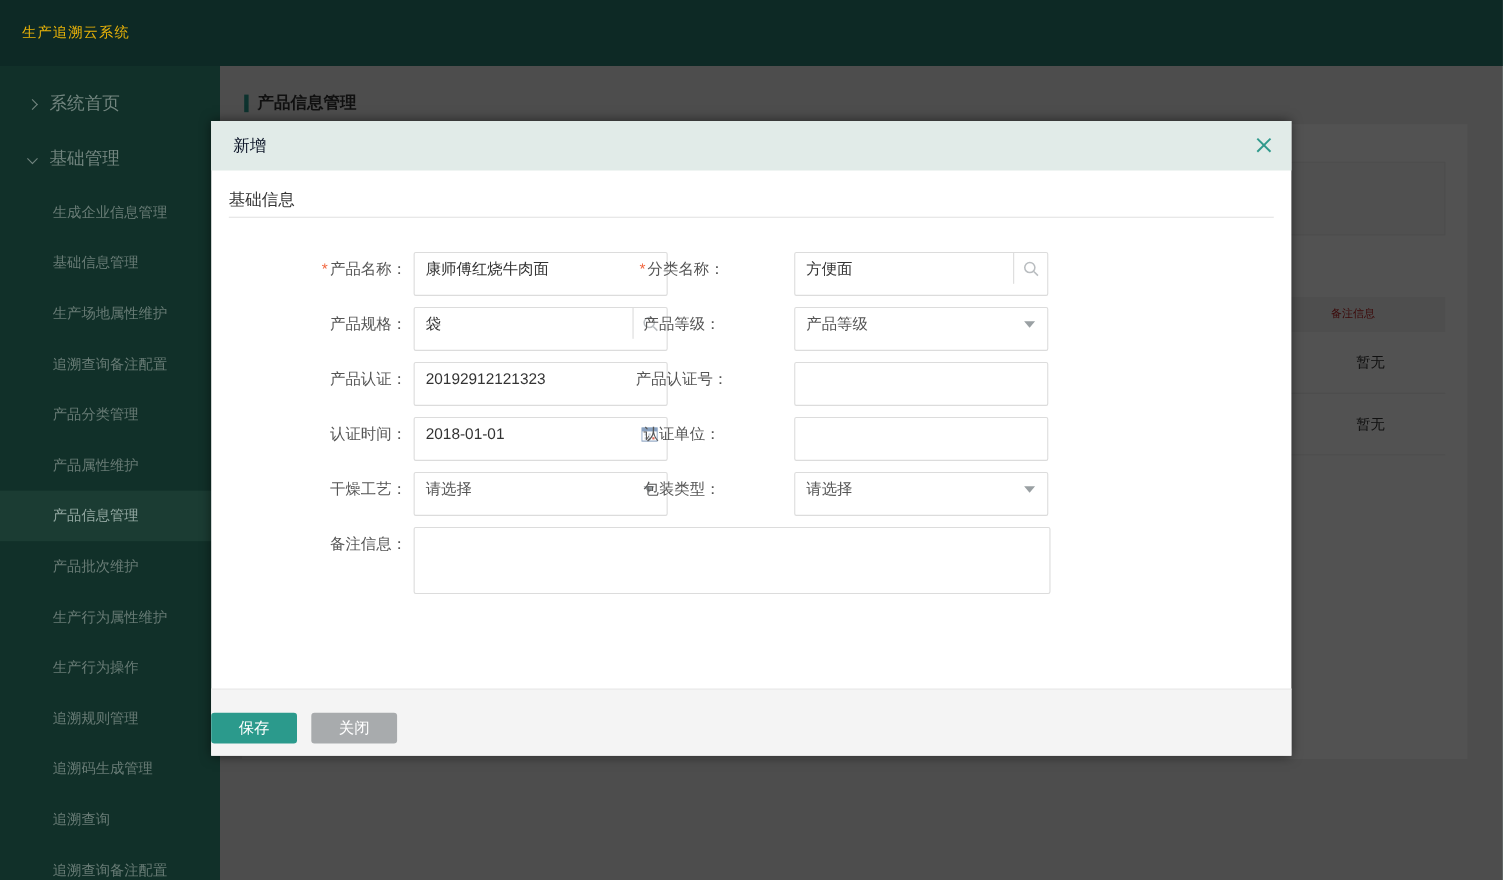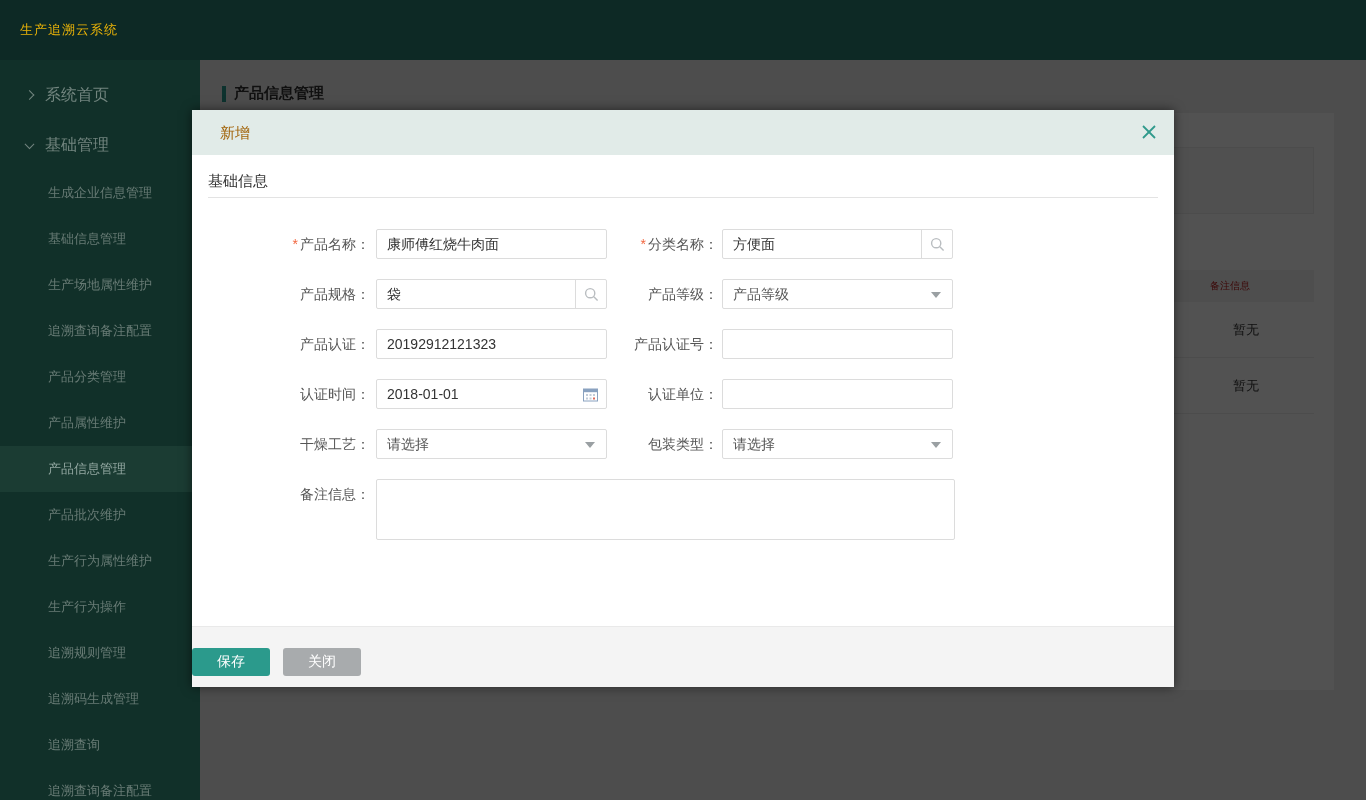--- a/index.html
+++ b/index.html
@@ -40,32 +40,32 @@
   .bg-trow { position:absolute; left:20px; width:1074px; height:56px; border-bottom:1px solid #ebebeb; }
   .bg-trow span { position:absolute; left:993px; top:50%; transform:translateY(-50%);
     font-size:13px; color:#333; }
   .overlay { position:absolute; left:0; top:0; width:1166px; height:740px;
     background:rgba(0,0,0,0.68); z-index:4; }
 
   
   .modal { position:absolute; left:192px; top:110px; width:982px; height:577px;
     background:#ffffff; z-index:10; box-shadow:0 0 10px rgba(0,0,0,0.55); }
   .modal-header { position:absolute; left:0; top:0; width:982px; height:45px; background:#e1ebe8; }
-  .modal-title { position:absolute; left:28px; top:0; line-height:45px; font-size:15px; color:#a16207; }
+  .modal-title { position:absolute; left:20px; top:0; line-height:45px; font-size:15px; color:#0f172a; }
   .modal-close { position:absolute; right:16px; top:13px; width:18px; height:18px; cursor:pointer; }
   .section-title { position:absolute; left:16px; top:62px; font-size:15px; color:#333; }
   .section-line { position:absolute; left:16px; right:16px; top:87px; border-bottom:1px solid #e3e3e3; }
 
   .frow { position:absolute; left:0; width:982px; height:30px; }
   .flabel { position:absolute; top:0; height:30px; line-height:30px; text-align:right;
     font-size:14px; color:#555; }
   .flabel.l { left:0; width:178px; }
-  .flabel.r { left:330px; width:196px; }
+  .flabel.r { left:330px; width:196px;text-align:center; }
   .req { color:#f2663f; margin-right:2px; }
-  .fbox { position:absolute; top:0; width:231px; height:30px; border:1px solid #dcdcdc;
+  .fbox { position:absolute; top:0; width:231px; height:40px; border:1px solid #dcdcdc;
     border-radius:2px; background:#fff; font-size:14px; color:#333; }
   .fbox.l { left:184px; } .fbox.r { left:530px; }
   .fbox .ival { position:absolute; left:10px; top:0; line-height:28px; white-space:nowrap; }
   .fbox.select .ival { color:#555; }
   .addon { position:absolute; right:0; top:0; width:31px; height:28px;
     border-left:1px solid #dcdcdc; display:flex; align-items:center; justify-content:center; cursor:pointer; }
   .caret { position:absolute; right:11px; top:12px; width:0; height:0;
     border-left:5px solid transparent; border-right:5px solid transparent;
     border-top:6px solid #9aa0a3; }
   .cal { position:absolute; right:8px; top:7px; }

